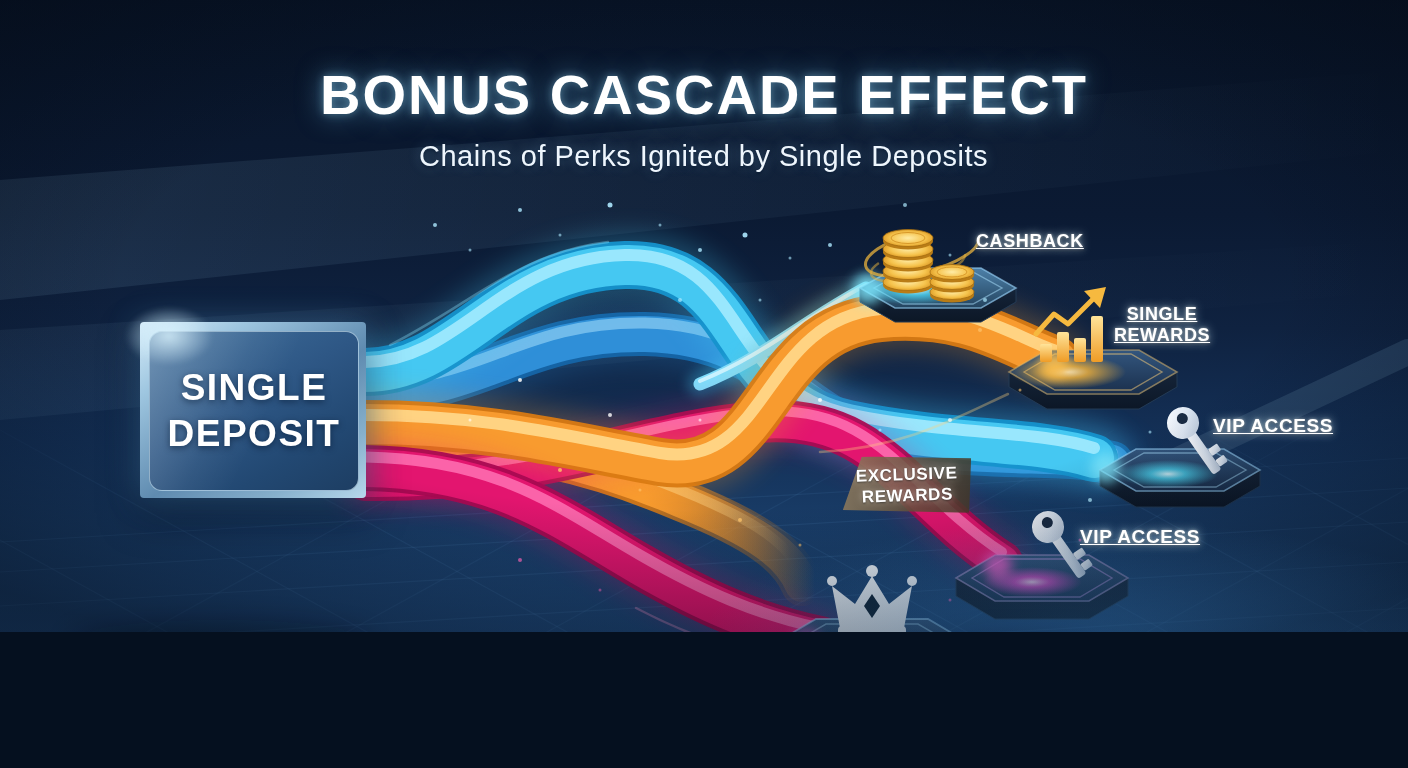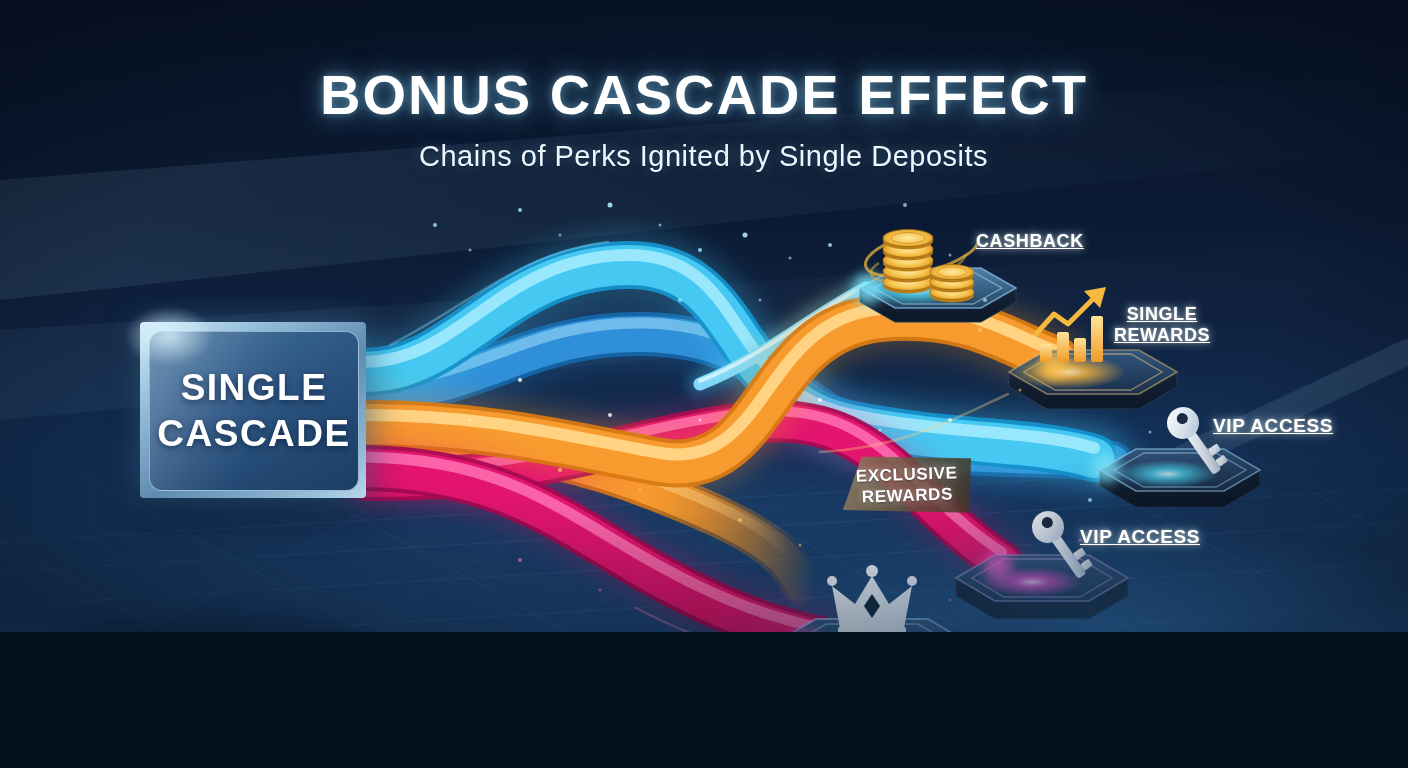--- a/index.html
+++ b/index.html
@@ -420,21 +420,21 @@
   <div class="floor-light"></div>
 
   <div class="title-wrap">
     <h1>BONUS CASCADE EFFECT</h1>
     <p>Chains of Perks Ignited by Single Deposits</p>
   </div>
 
   <div class="deposit-box">
     <div class="deposit-inner">
       <span>SINGLE</span>
-      <span>CASCADE</span>
+      <span>DEPOSIT</span>
     </div>
   </div>
 
   <div class="label label-cashback">CASHBACK</div>
 
   <div class="label label-loyalty">
     <div>SINGLE</div>
     <div>REWARDS</div>
   </div>
 

